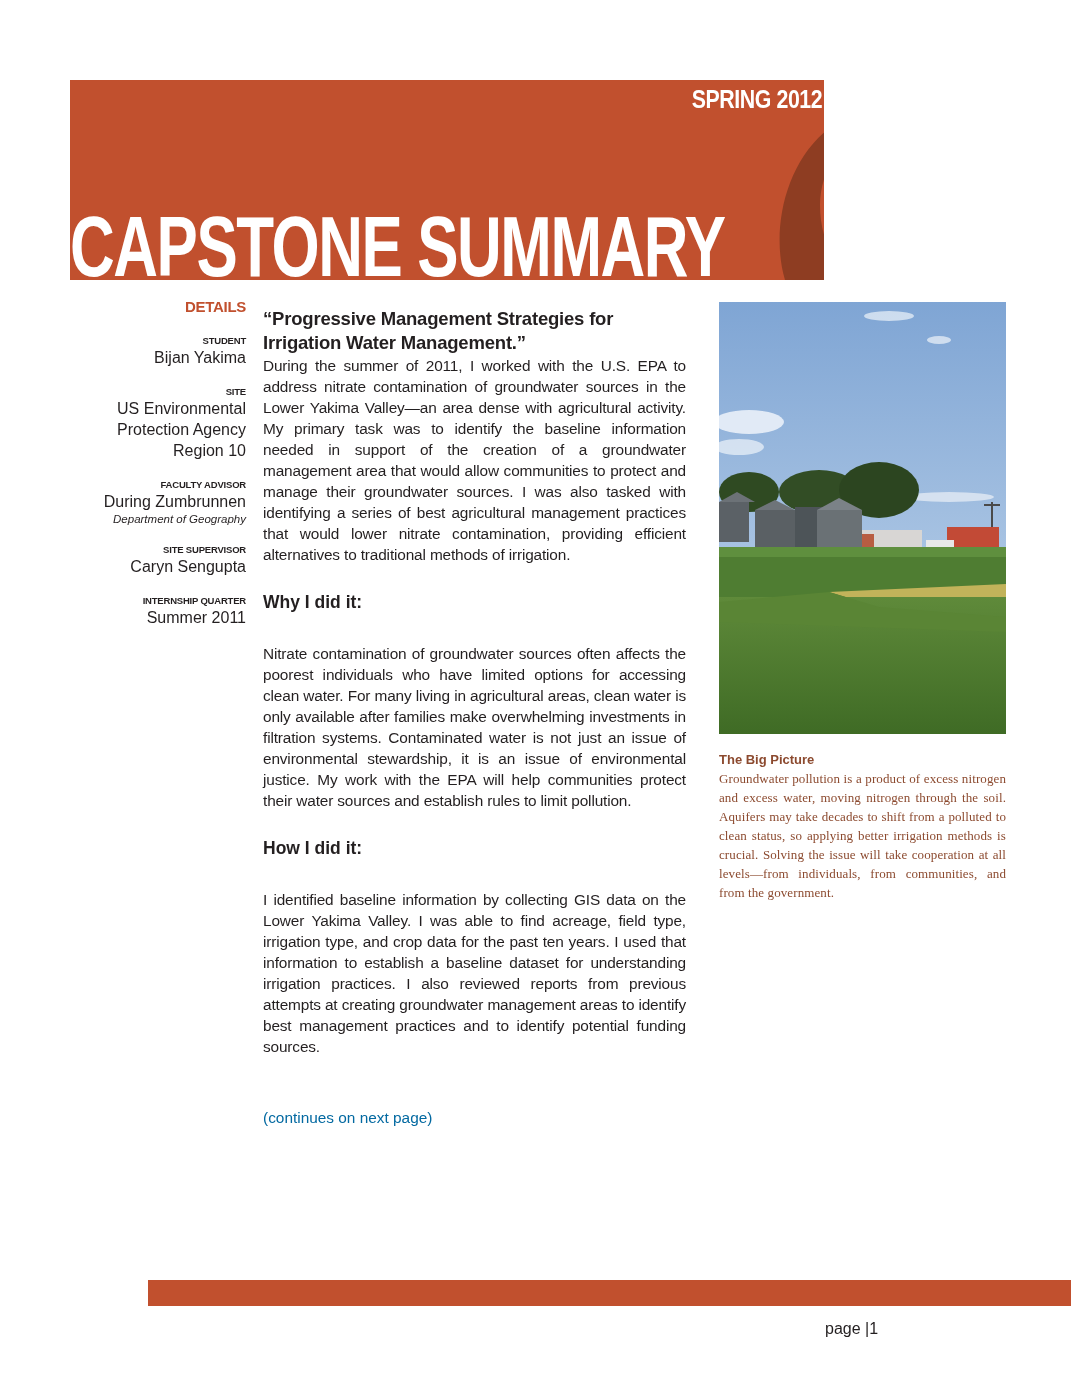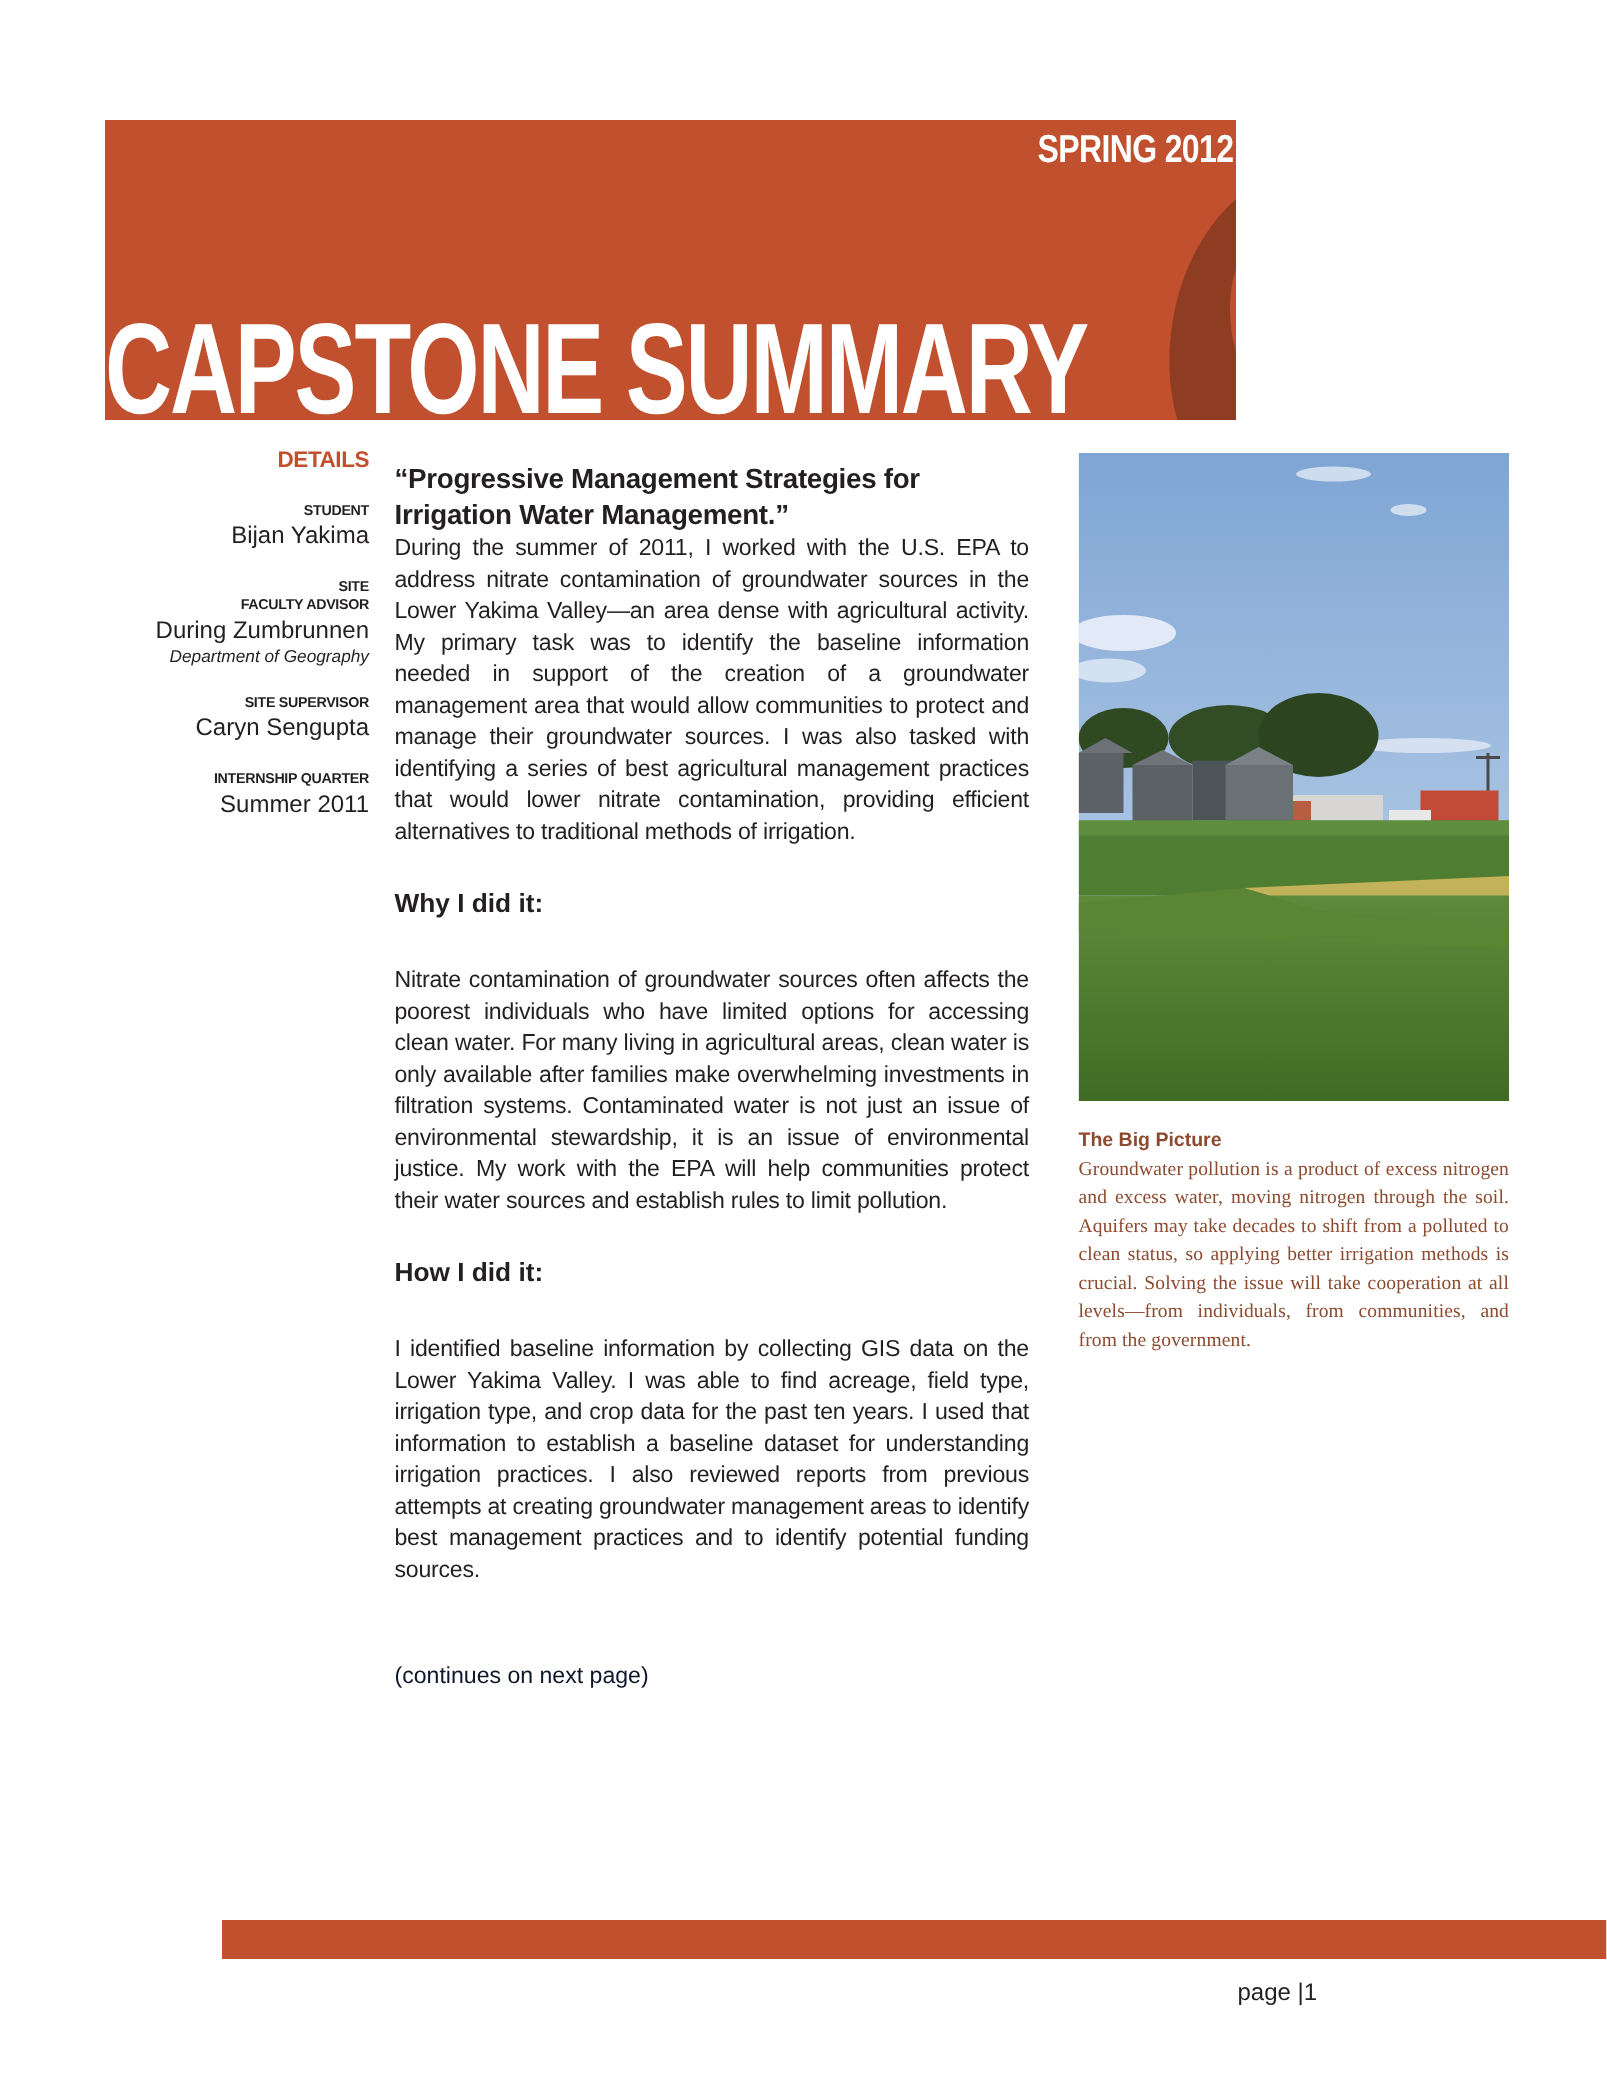--- a/index.html
+++ b/index.html
@@ -47,21 +47,21 @@
       letter-spacing: -0.2px;
     }
     .section-heading {
       font-weight: bold; font-size: 17.5px; line-height: 22px; color: #231f20;
       margin-top: 26px; margin-bottom: 30px;
     }
     .body-text {
       font-size: 15.4px; line-height: 21px; text-align: justify; color: #231f20;
       hyphens: manual; letter-spacing: -0.15px;
     }
-    .continues { margin-top: 50px; font-size: 15.4px; line-height: 21px; color: #0f172a; }
+    .continues { margin-top: 50px; font-size: 15.4px; line-height: 21px; color: #0369a1; }
 
     .photo {
       position: absolute; left: 719px; top: 302px; width: 287px; height: 432px; overflow: hidden;
     }
     .caption {
       position: absolute; left: 719px; top: 751px; width: 287px;
       color: #8c4a2f;
     }
     .caption-title { font-weight: bold; font-size: 13px; line-height: 18px; }
     .caption-text { font-size: 13px; line-height: 19px; text-align: justify; letter-spacing: 0.1px; font-family: Liberation Serif, serif; }
@@ -94,20 +94,21 @@
 <div class="details-col">
   <div class="details-heading">DETAILS</div>
 
   <div class="detail-group">
     <div class="detail-label">STUDENT</div>
     <div class="detail-value">Bijan Yakima</div>
   </div>
 
   <div class="detail-group">
     <div class="detail-label">SITE</div>
+    <div class="detail-value" style="padding-left:30px;">US Environmental Protection Agency Region 10</div>
   </div>
 
   <div class="detail-group">
     <div class="detail-label">FACULTY ADVISOR</div>
     <div class="detail-value tight">During Zumbrunnen</div>
     <div class="detail-sub">Department of Geography</div>
   </div>
 
   <div class="detail-group">
     <div class="detail-label">SITE SUPERVISOR</div>

